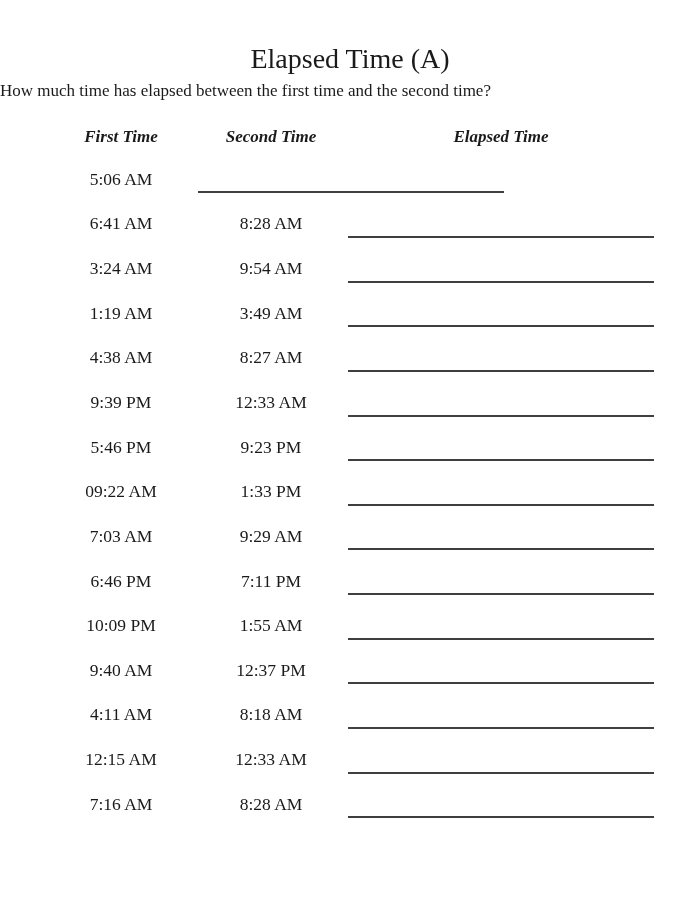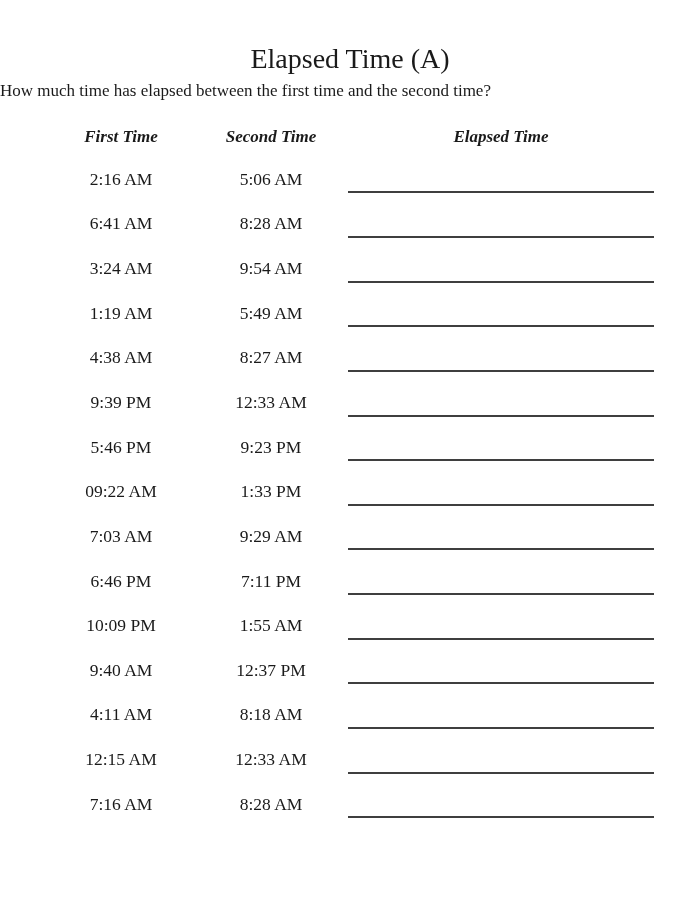--- a/index.html
+++ b/index.html
@@ -71,21 +71,20 @@
   <div class="worksheet">
 
     <div class="header-row">
       <div class="col1">First Time</div>
       <div class="col2">Second Time</div>
       <div class="col3">Elapsed Time</div>
     </div>
 
     <div class="rows">
   <div class="row">
-    <div class="col1">2:16 AM</div>
     <div class="col2">5:06 AM</div>
     <div class="col3">
       <div class="blank-line"></div>
     </div>
   </div>
 
   <div class="row">
     <div class="col1">6:41 AM</div>
     <div class="col2">8:28 AM</div>
     <div class="col3">
@@ -96,21 +95,21 @@
   <div class="row">
     <div class="col1">3:24 AM</div>
     <div class="col2">9:54 AM</div>
     <div class="col3">
       <div class="blank-line"></div>
     </div>
   </div>
 
   <div class="row">
     <div class="col1">1:19 AM</div>
-    <div class="col2">5:49 AM</div>
+    <div class="col2">3:49 AM</div>
     <div class="col3">
       <div class="blank-line"></div>
     </div>
   </div>
 
   <div class="row">
     <div class="col1">4:38 AM</div>
     <div class="col2">8:27 AM</div>
     <div class="col3">
       <div class="blank-line"></div>

